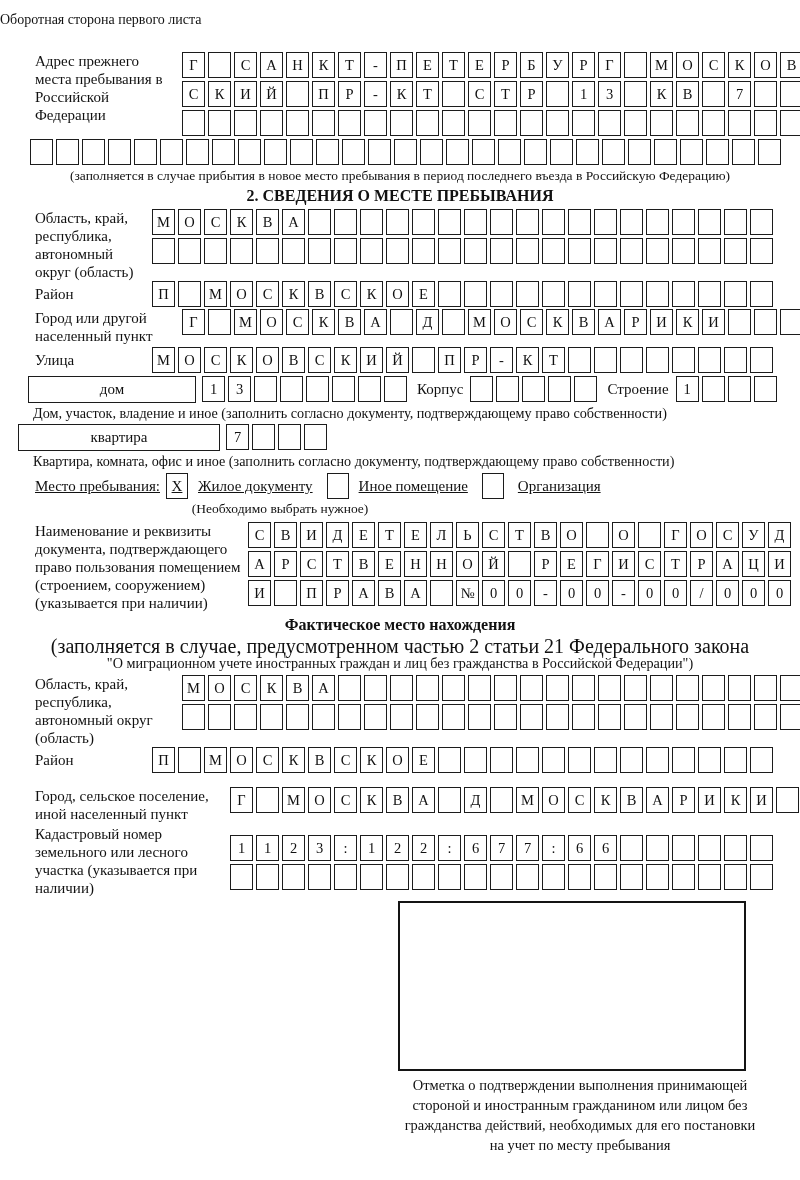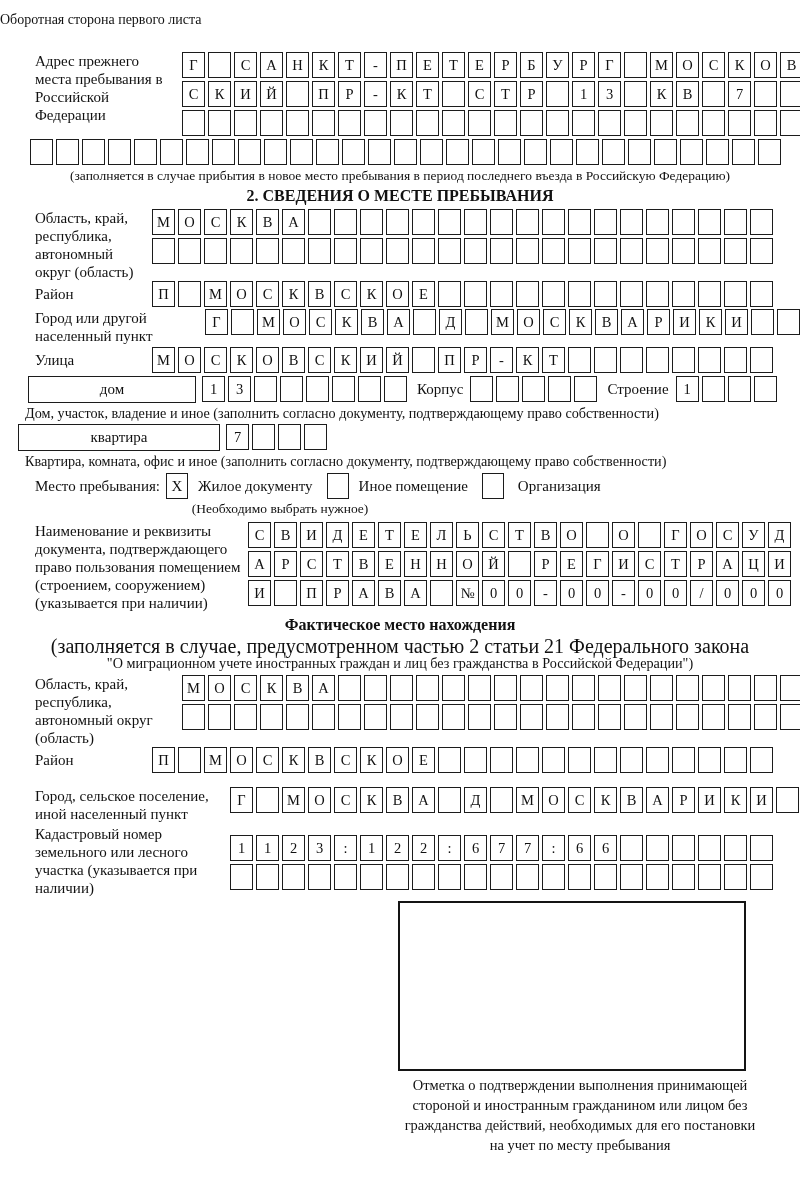--- a/index.html
+++ b/index.html
@@ -19,21 +19,21 @@
   .w208 { width: 208px; }
   .cellrows { display: flex; flex-direction: column; gap: 3px; }
   .cellrow { display: flex; flex-wrap: nowrap; }
   .cell {
     flex: 0 0 auto; width: 23px; height: 26px; margin-right: 3px;
     border: 1.6px solid #1c1c1c; display: inline-flex;
     align-items: center; justify-content: center; font-size: 14.5px;
   }
   .frow-full { padding-left: 30px; margin-top: 3px; }
   .note-c { text-align: center; font-size: 13.5px; line-height: 17px; }
-  .note-l { padding-left: 25px; font-size: 14.2px; line-height: 17px; }
+  .note-l { padding-left: 33px; font-size: 14.2px; line-height: 17px; }
   .h-bold { text-align: center; font-weight: bold; font-size: 16px; line-height: 20px; }
   .widebox {
     flex: 0 0 auto; height: 27px; border: 1.7px solid #1c1c1c;
     display: inline-flex; align-items: center; justify-content: center; font-size: 15px;
   }
   .wb-dom { width: 168px; }
   .wb-kv { width: 202px; }
   .inline-lbl { flex: 0 0 auto; line-height: 27px; padding: 0 7px; }
   .cbox {
     flex: 0 0 auto; width: 22px; height: 26px; border: 1.7px solid #1c1c1c;
@@ -250,21 +250,21 @@
       <span class="cell"></span>
       <span class="cell"></span>
       <span class="cell"></span>
       <span class="cell"></span>
       <span class="cell"></span>
       <span class="cell"></span>
       <span class="cell"></span>
     </div>
 </div>
 
-<div class="frow" style="margin-top:2px;gap:23px;">
+<div class="frow" style="margin-top:2px;">
   <div class="flabel w142">Город или другой населенный пункт</div>
   <div class="cellrow">
       <span class="cell">Г</span>
       <span class="cell"></span>
       <span class="cell">М</span>
       <span class="cell">О</span>
       <span class="cell">С</span>
       <span class="cell">К</span>
       <span class="cell">В</span>
       <span class="cell">А</span>
@@ -353,21 +353,21 @@
   <div class="gap6"></div>
   <div class="cellrow">
       <span class="cell">7</span>
       <span class="cell"></span>
       <span class="cell"></span>
       <span class="cell"></span>
     </div>
 </div>
 <div class="note-l" style="margin-top:2px;">Квартира, комната, офис и иное (заполнить согласно документу, подтверждающему право собственности)</div>
 
-<div class="frow" style="margin-top:3px;">
+<div class="frow" style="margin-top:3px;text-decoration:underline;">
   <div class="prem-lbl">Место пребывания:</div>
   <div class="gap6"></div>
   <div class="cbox">X</div>
   <div class="gap10"></div>
   <div class="prem-lbl">Жилое документу</div>
   <div class="gap14"></div>
   <div class="cbox"></div>
   <div class="gap10"></div>
   <div class="prem-lbl">Иное помещение</div>
   <div class="gap14"></div>

